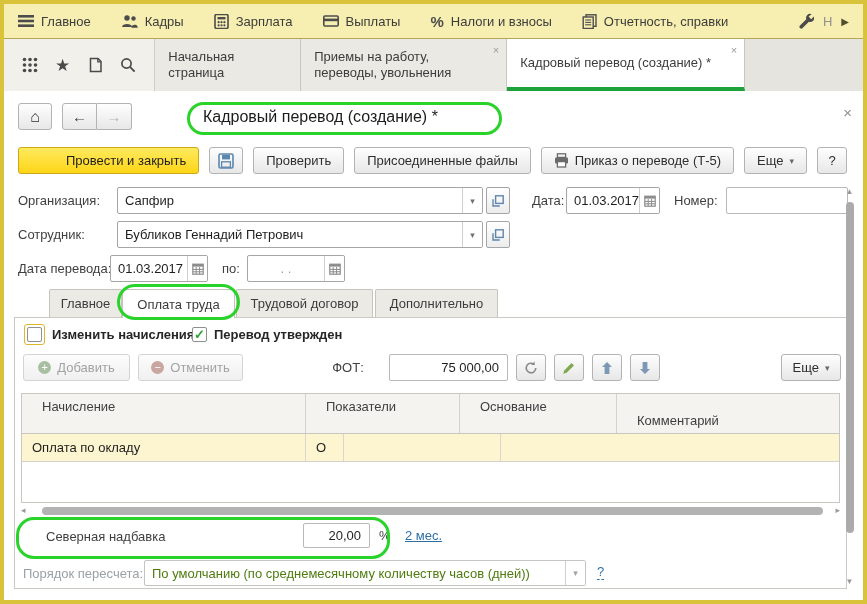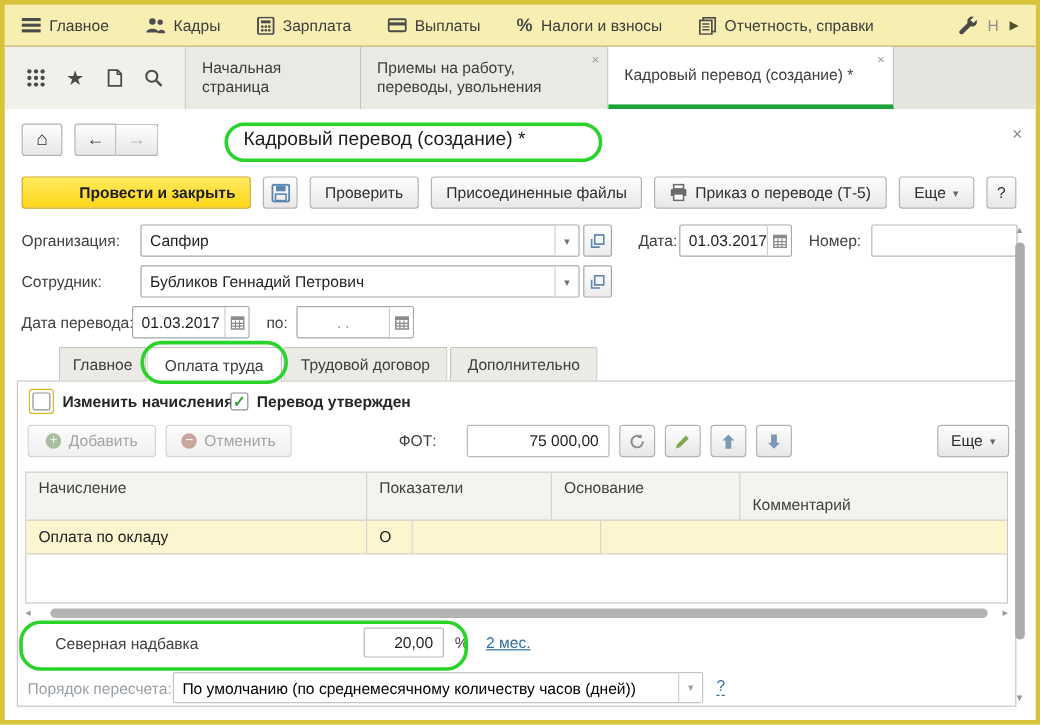--- a/index.html
+++ b/index.html
@@ -34,21 +34,21 @@
   .ts-tab.active { background:#fff; border-bottom:4px solid #1da33a; }
 
   
   .form-area { position:relative; flex:1; background:#fff; }
   .abs { position:absolute; }
 
   .btn { display:inline-flex; align-items:center; justify-content:center; gap:6px;
          height:27px; padding:0 12px; border:1px solid #b3b3b3; border-radius:3px;
          background:linear-gradient(#fefefe,#e7e7e7); color:#2e2e2e; cursor:pointer; white-space:nowrap; }
   .btn-primary { background:linear-gradient(#ffea5e,#fed517); border-color:#cda816;
-                 font-weight:bold; color:#1f1f1f;padding-left:47px; }
+                 font-weight:normal; color:#1f1f1f;padding-left:47px; }
   .btn-disabled { background:linear-gradient(#fcfcfc,#f0f0f0); border-color:#d4d4d4; color:#a3a3a3; cursor:default; }
   .icon-btn { width:34px; padding:0; }
   .small-icon-btn { width:30px; padding:0; }
   .caret { font-size:9px; color:#6a6a6a; }
 
   .navgroup { display:flex; }
   .navgroup .btn { border-radius:0; width:35px; padding:0; font-size:15px; }
   .navgroup .btn:first-child { border-radius:3px 0 0 3px; }
   .navgroup .btn:last-child { border-radius:0 3px 3px 0; border-left:none; }
   .nav-back { color:#3f3f3f; font-weight:bold; }
@@ -94,21 +94,21 @@
 
   .ico-circle { width:13px; height:13px; border-radius:50%; display:inline-flex; align-items:center;
                 justify-content:center; color:#fff; font-size:11px; line-height:1; }
   .circle-green { background:#a9bfa2; }
   .circle-red { background:#c9a6a0; }
 
   
   .grid { position:absolute; left:6px; top:75px; width:819px; height:110px;
           border:1px solid #c9c7c2; display:flex; flex-direction:column; background:#fff; }
   .g-head { flex:0 0 26px; display:flex; background:#f4f3f0; border-bottom:1px solid #c9c7c2; }
-  .g-head .cell { border-right:1px solid #d4d2cd; padding:0 10px; line-height:25px; color:#3f3f3f; }
+  .g-head .cell { border-right:1px solid #d4d2cd; padding:0 20px; line-height:25px; color:#3f3f3f; }
   .g-row { flex:0 0 28px; display:flex; background:#fcf5d0; border-bottom:1px solid #d4d2cd; cursor:pointer; }
   .g-row .cell { border-right:1px solid #d9d6d0; padding:0 10px; line-height:27px; color:#1f1f1f; white-space:nowrap; }
   .cell.c1 { flex:0 0 284px; }
   .cell.head2 { flex:0 0 154px; }
   .cell.c2a { flex:0 0 38px; }
   .cell.c2b { flex:0 0 116px; text-align:right; padding-right:14px; }
   .cell.c3 { flex:0 0 157px; }
   .cell.c4 { flex:1; border-right:none;margin-top:14px; }
 
   .hscroll { position:absolute; left:6px; top:187px; width:819px; height:11px;
@@ -443,21 +443,21 @@
         <span class="hs-arrow">▸</span>
       </div>
 
       <span class="flabel abs" style="left:31px; top:205px;">Северная надбавка</span>
       <div class="simple-input num abs" style="left:288px; top:205px; width:67px; height:25px; line-height:23px;">20,00</div>
       <span class="flabel abs" style="left:364px; top:204px;">%</span>
       <span class="link abs" style="left:390px; top:210px;">2 мес.</span>
 
       <span class="flabel flabel-gray abs" style="left:8px; top:242px;">Порядок пересчета:</span>
       <div class="combo combo-plain abs" style="left:129px; top:242px; width:442px; height:26px;">
-        <span class="txt" style="color:#000000;">По умолчанию (по среднемесячному количеству часов (дней))</span>
+        <span class="txt" style="color:#4d7c0f;">По умолчанию (по среднемесячному количеству часов (дней))</span>
         <span class="side" style="color:#a0a0a0;">▾</span>
       </div>
       <span class="help-link abs" style="left:582px; top:246px;">?</span>
     </div>
 
     <div class="vscroll">
       <span class="vs-arrow">▲</span>
       <span class="vs-track">
           <span class="vs-thumb"></span>
         </span>

